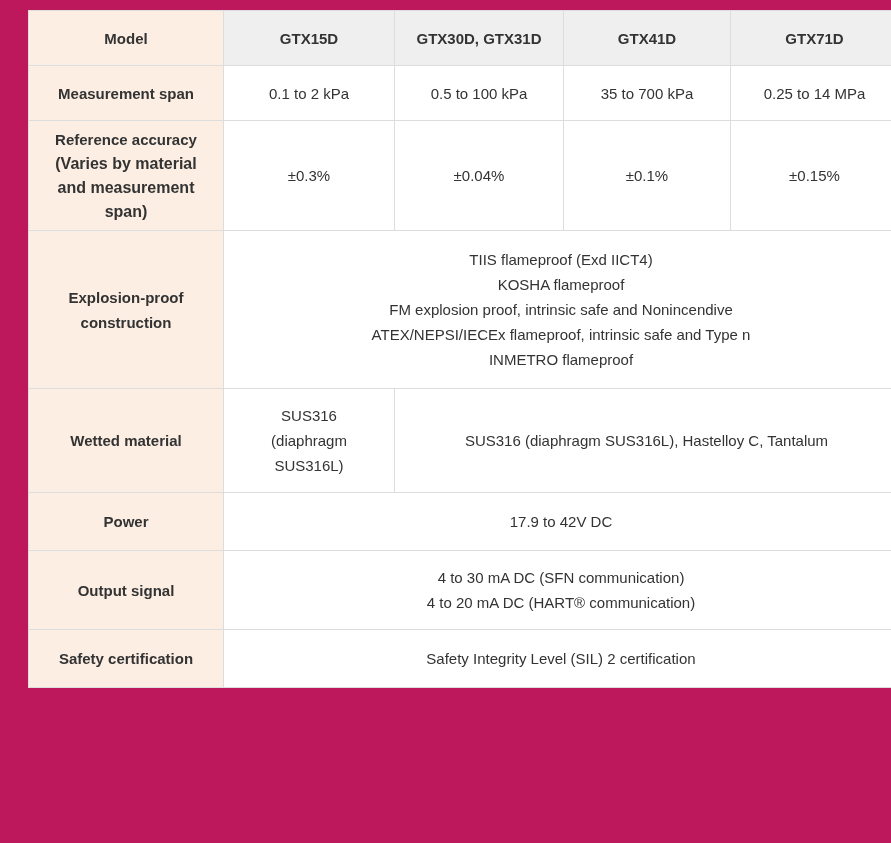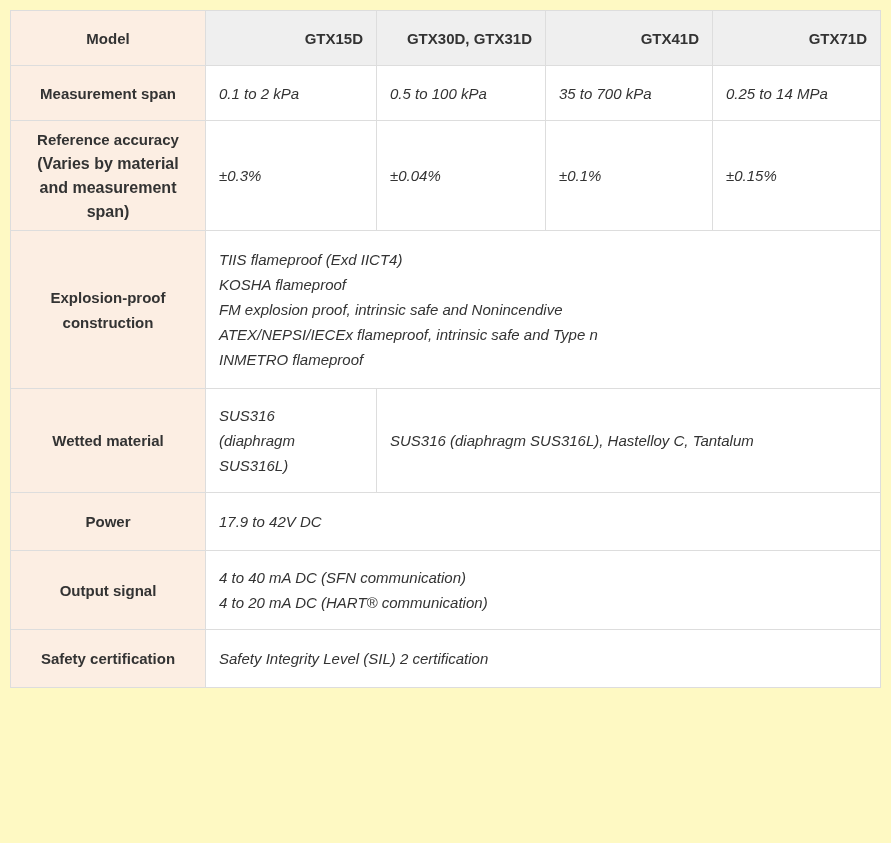--- a/index.html
+++ b/index.html
@@ -6,22 +6,22 @@
     margin: 0;
     padding: 0;
     background: #ffffff;
     font-family: "Liberation Sans", sans-serif;
     color: #333333;
   }
   .page {
     width: 891px;
     height: 843px;
     box-sizing: border-box;
-    padding: 10px 0 0 10px;
-    background: #fef9c3;
+    padding: 10px 0 0 28px;
+    background: #be185d;
   }
   table.spec {
     border-collapse: collapse;
     table-layout: fixed;
     width: 870px;
   }
   table.spec th,
   table.spec td {
     border: 1px solid #dddddd;
     font-size: 15px;
@@ -40,33 +40,32 @@
   }
   th.rowlabel .sublabel {
     font-size: 16px;
     font-weight: bold;
     line-height: 24px;
   }
   
   th.modelhead {
     background: #efefef;
     font-weight: bold;
-    text-align: right;
+    text-align: center;
     padding: 6px 13px;
     line-height: 25px;
     color: #333333;
   }
   
   td.val {
     background: #ffffff;
-    text-align: left;
+    text-align: center;
     padding: 6px 13px;
     line-height: 25px;
     color: #333333;
-    font-style: italic;
   }
   td.val .line { line-height: 25px; }
 </style>
 </head>
 <body>
 
 <div class="page">
   <table class="spec">
     <colgroup>
       <col style="width:195px">
@@ -129,21 +128,21 @@
     </tr>
 
     <tr style="height:58px">
       <th class="rowlabel">Power</th>
       <td class="val" colspan="4">17.9 to 42V DC</td>
     </tr>
 
     <tr style="height:79px">
       <th class="rowlabel">Output signal</th>
       <td class="val" colspan="4">
-        <div class="line">4 to 40 mA DC (SFN communication)</div>
+        <div class="line">4 to 30 mA DC (SFN communication)</div>
         <div class="line">4 to 20 mA DC (HART® communication)</div>
       </td>
     </tr>
 
     <tr style="height:58px">
       <th class="rowlabel">Safety certification</th>
       <td class="val" colspan="4">Safety Integrity Level (SIL) 2 certification</td>
     </tr>
   </tbody>
     </table>

